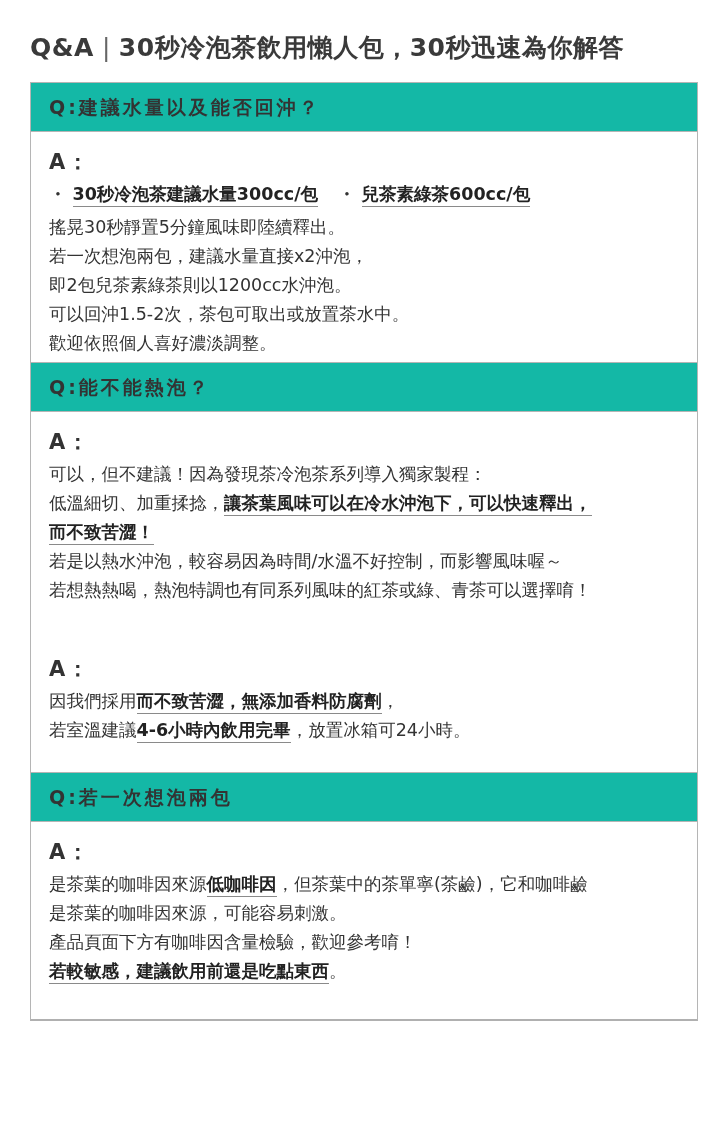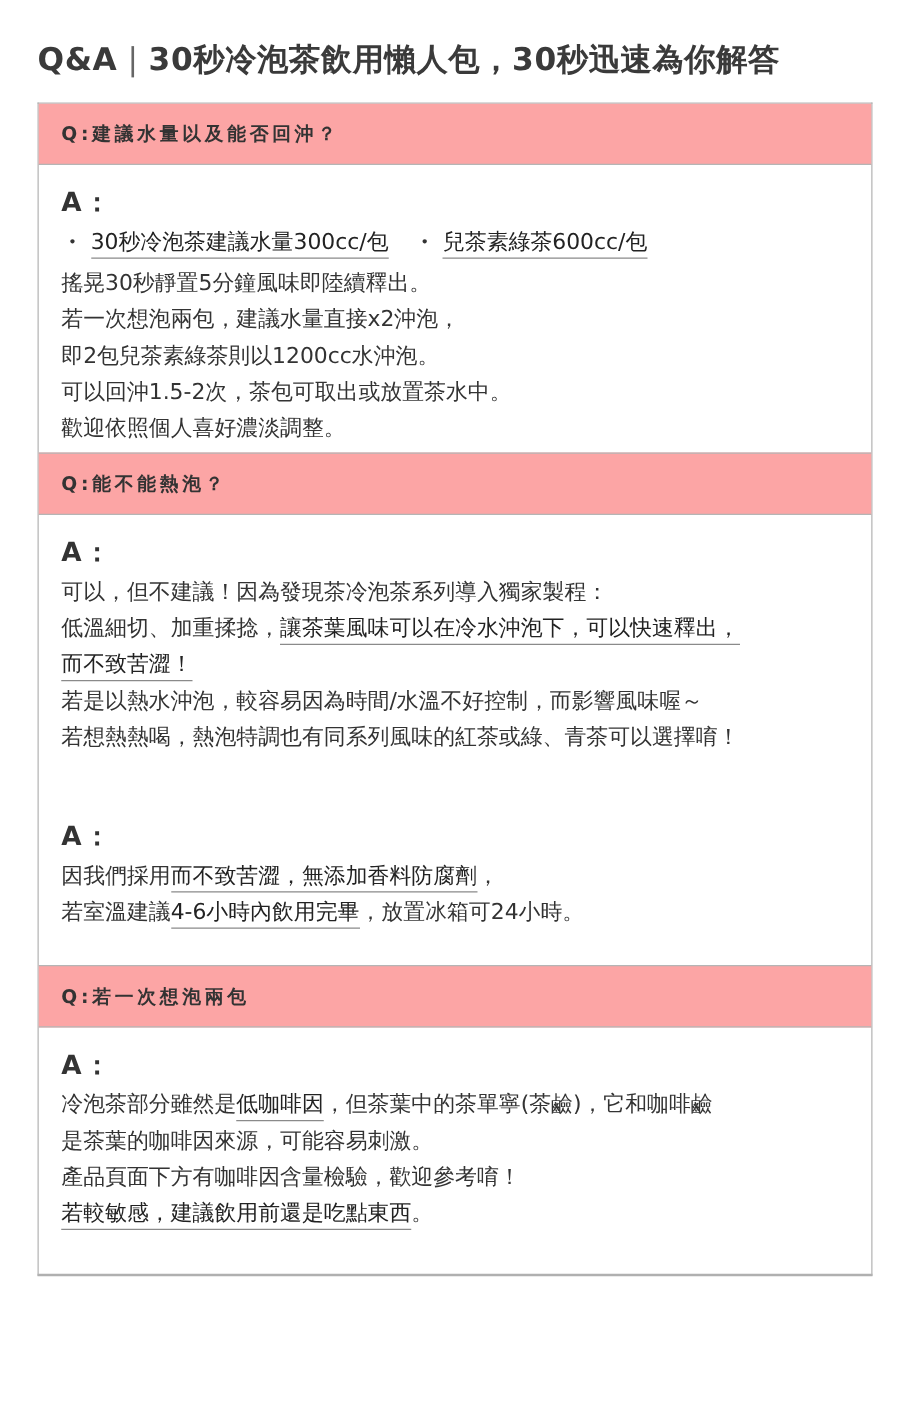--- a/index.html
+++ b/index.html
@@ -13,33 +13,33 @@
     font-size: 25px; font-weight: bold; letter-spacing: 0.5px;
     color: #3a3a3a; white-space: nowrap; line-height: 40px;
   }
   .title .sep { font-weight: normal; color: #666; margin: 0 8px; }
   .qa-box {
     position: absolute; left: 30px; top: 82px; width: 666px;
     border: 1.5px solid #b5b5b5; border-bottom: 2px solid #b0b0b0;
     box-sizing: content-box;
   }
   .q-header {
-    background: #fca5a5;
+    background: #14b8a6;
     border-top: 1.5px solid #b5b5b5; border-bottom: 1.5px solid #b5b5b5;
     height: 48px; line-height: 48px;
     padding-left: 18px;
-    font-size: 15px; font-weight: bold; letter-spacing: 3px; color: #333;
+    font-size: 19px; font-weight: bold; letter-spacing: 3px; color: #333;
     white-space: nowrap;
   }
   .q-header:first-child { border-top: none; }
   .answer { padding: 14px 18px 18px 18px; font-size: 17.5px; line-height: 29px; color: #333; }
   .a-label { font-size: 21px; font-weight: bold; letter-spacing: 2px; line-height: 32px; margin-bottom: 2px; }
   .line { white-space: nowrap; }
   .hl {
-    font-weight: normal; color: #222;
+    font-weight: bold; color: #222;
     border-bottom: 1.5px solid #8a8a8a; padding-bottom: 2px;
   }
   .bullet { font-weight: bold; margin-right: 6px; }
   .bullets .item + .item { margin-left: 20px; }
   .bullets { margin-bottom: 4px; }
   #a1 { height: 230px; box-sizing: border-box; }
   #a2 { height: 227px; box-sizing: border-box; }
   #a3 { height: 133px; box-sizing: border-box; }
   #a4 { height: 197px; box-sizing: border-box; }
 </style>
@@ -77,19 +77,19 @@
 
   <div class="answer" id="a3">
     <div class="a-label">A：</div>
     <div class="line"><span>因我們採用</span><span class="hl">而不致苦澀，無添加香料防腐劑</span><span>，</span></div>
     <div class="line"><span>若室溫建議</span><span class="hl">4-6小時內飲用完畢</span><span>，放置冰箱可24小時。</span></div>
   </div>
 
   <div class="q-header">Q:若一次想泡兩包</div>
   <div class="answer" id="a4">
     <div class="a-label">A：</div>
-    <div class="line"><span>冷泡茶部分雖然是</span><span class="hl">低咖啡因</span><span>，但茶葉中的茶單寧(茶鹼)，它和咖啡鹼</span></div>
+    <div class="line"><span>是茶葉的咖啡因來源</span><span class="hl">低咖啡因</span><span>，但茶葉中的茶單寧(茶鹼)，它和咖啡鹼</span></div>
     <div class="line">是茶葉的咖啡因來源，可能容易刺激。</div>
     <div class="line">產品頁面下方有咖啡因含量檢驗，歡迎參考唷！</div>
     <div class="line"><span class="hl">若較敏感，建議飲用前還是吃點東西</span><span>。</span></div>
   </div>
 
 </div>
 
 </body></html>

